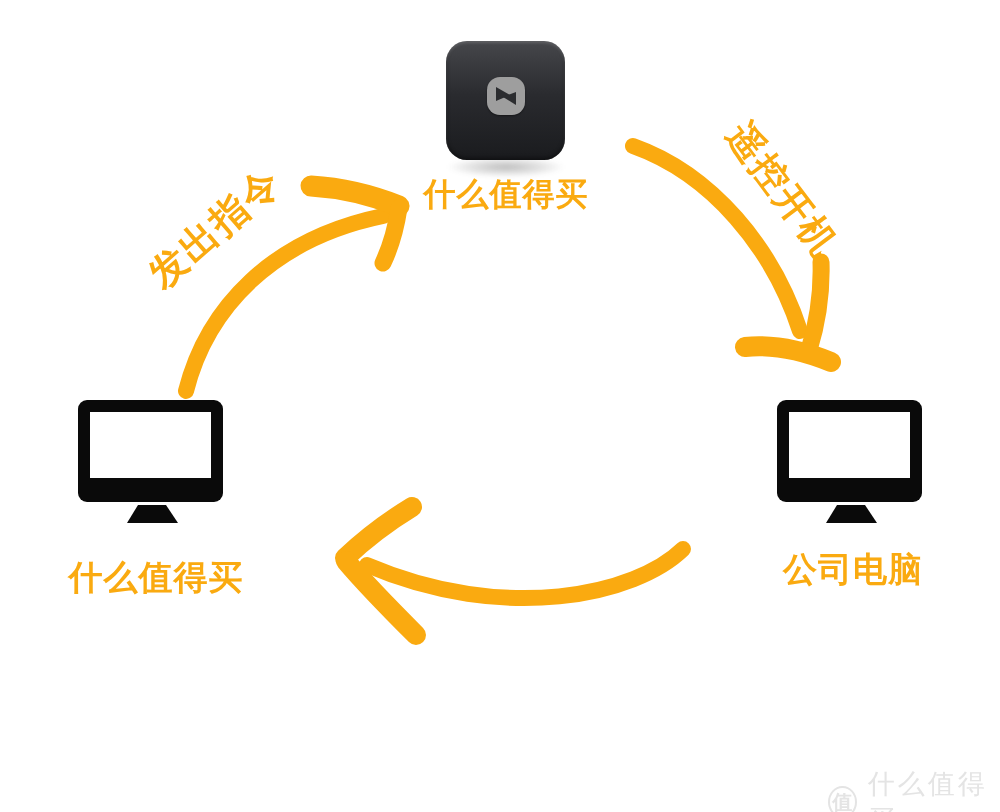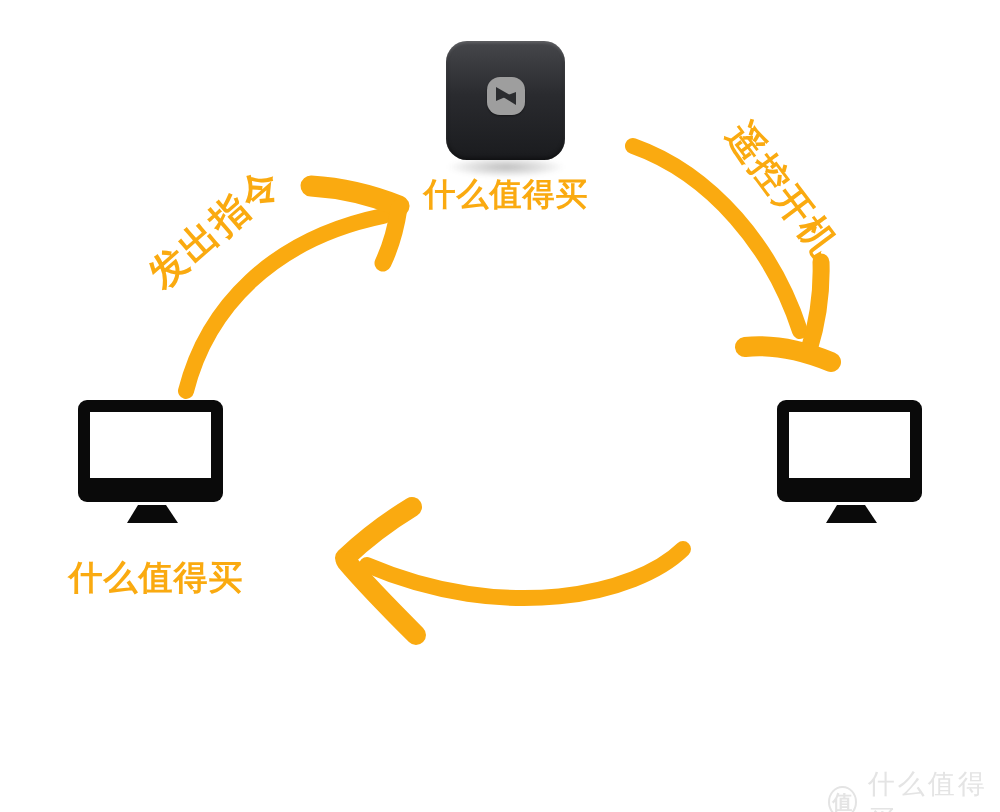--- a/index.html
+++ b/index.html
@@ -146,20 +146,21 @@
   </div>
   <div class="node-label label-home-pc">什么值得买</div>
 
   <div class="monitor monitor-office">
     <svg width="145" height="123" viewBox="0 0 145 123" xmlns="http://www.w3.org/2000/svg">
       <rect x="0" y="0" width="145" height="102" rx="9" fill="#0A0A0A"></rect>
       <rect x="12" y="12" width="121" height="66" fill="#FFFFFF"></rect>
       <polygon points="60,105 88,105 100,123 49,123" fill="#0A0A0A"></polygon>
     </svg>
   </div>
+  <div class="node-label label-office-pc">公司电脑</div>
 
   <div class="edge-label label-send-command">发出指令</div>
   <div class="edge-label label-remote-power">遥控开机</div>
 
   <div class="watermark">
     <span class="wm-badge">值</span>
     <span class="wm-text">什么值得买</span>
   </div>
 
 </div>

